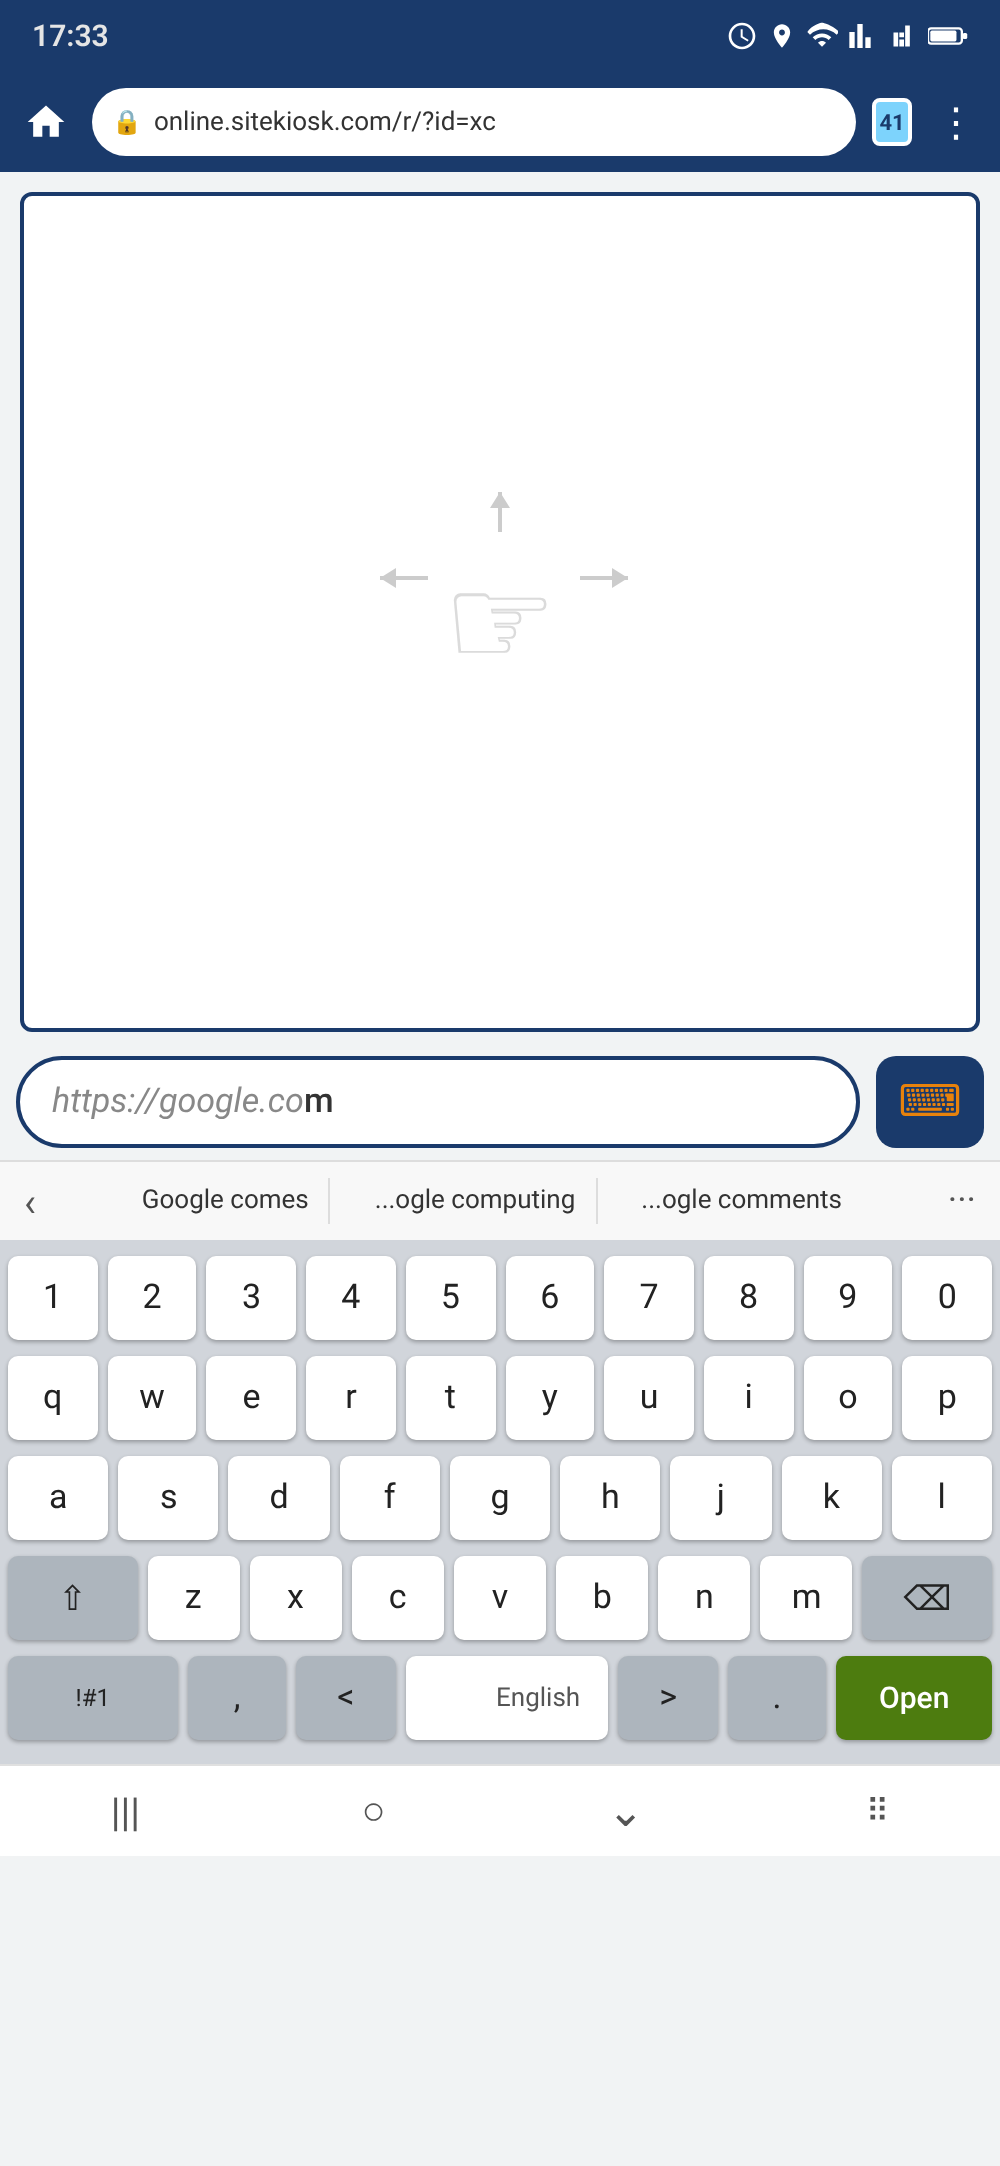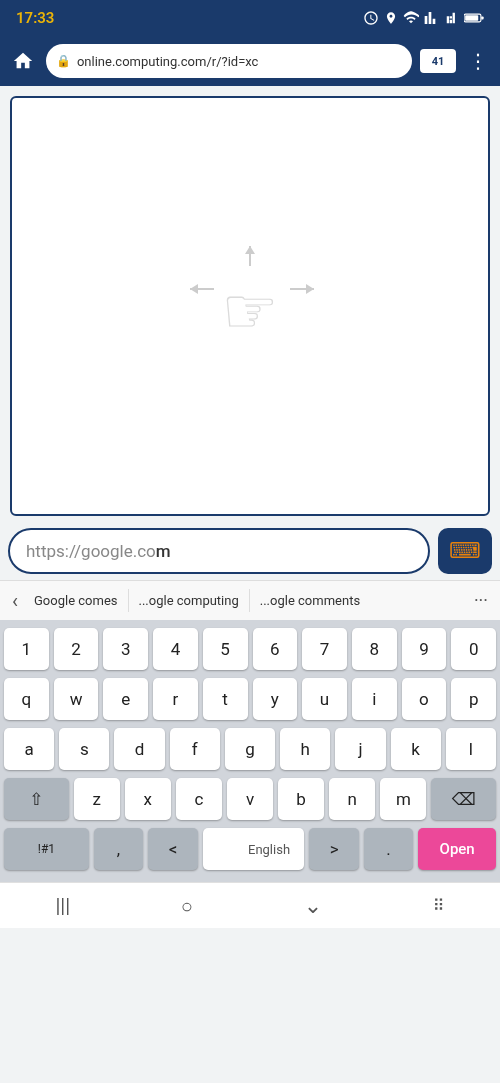--- a/index.html
+++ b/index.html
@@ -8,21 +8,21 @@
       width: 500px;
       min-height: 1083px;
       font-family: 'Roboto', Arial, sans-serif;
       background: #f1f3f4;
       overflow-x: hidden;
     }
 
     
     .status-bar {
       background: #1a3a6b;
-      color: #eab308;
+      color: #e5e5e5;
       display: flex;
       justify-content: space-between;
       align-items: center;
       padding: 6px 16px;
       height: 36px;
     }
     .status-time {
       font-size: 15px;
       font-weight: 600;
     }
@@ -68,27 +68,27 @@
       flex-shrink: 0;
     }
     .url-text {
       font-size: 13px;
       color: #333;
       white-space: nowrap;
       overflow: hidden;
       text-overflow: ellipsis;
     }
     .tab-count {
-      background: #ffffff;
+      background: #7dd3fc;
       border: 2px solid white;
       border-radius: 4px;
       color: #1a3a6b;
       font-size: 11px;
       font-weight: bold;
-      width: 36px;
+      width: 20px;
       height: 24px;
       display: flex;
       align-items: center;
       justify-content: center;
     }
     .more-btn {
       color: white;
       font-size: 20px;
       padding: 4px;
     }
@@ -211,21 +211,22 @@
       font-size: 20px;
       color: #555;
       padding: 0 6px;
       flex-shrink: 0;
     }
     .ac-suggestions {
       display: flex;
       align-items: center;
       flex: 1;
       overflow: hidden;
-      gap: 0;
+      gap: 12px;
+      justify-content: center;
     }
     .ac-suggestion {
       font-size: 13px;
       color: #333;
       padding: 4px 10px;
       white-space: nowrap;
       border-right: 1px solid #ddd;
     }
     .ac-suggestion:last-child {
       border-right: none;
@@ -277,21 +278,21 @@
     .key-wide {
       flex: 1.4;
     }
     .key-space {
       flex: 1;
       font-size: 13px;
       color: #555;
       padding-left: 31px;
     }
     .key-open {
-      background: #ec4899;
+      background: #4d7c0f;
       color: white;
       font-size: 15px;
       font-weight: 500;
       flex: 1;
     }
     .key-backspace {
       background: #adb5bd;
     }
     .key-shift {
       background: #adb5bd;
@@ -328,20 +329,21 @@
       font-size: 17px;
       background: white;
       height: 46px;
       display: flex;
       align-items: center;
       overflow: hidden;
       white-space: nowrap;
     }
     .url-display .url-prefix {
       color: #888;
+      font-style: italic;
     }
     .url-display .url-typed {
       color: #333;
       font-weight: 500;
     }
   </style>
 </head>
 <body>
 
 <div class="status-bar">
@@ -377,21 +379,21 @@
 </div>
 
 <div class="browser-chrome">
   <div class="browser-home-btn">
     <svg width="22" height="22" viewBox="0 0 24 24" fill="white">
         <path d="M10 20v-6h4v6h5v-8h3L12 3 2 12h3v8z"></path>
       </svg>
   </div>
   <div class="browser-url-bar">
     <span class="lock-icon">🔒</span>
-    <span class="url-text">online.computing.com/r/?id=xc</span>
+    <span class="url-text">online.sitekiosk.com/r/?id=xc</span>
   </div>
   <div class="tab-count">41</div>
   <div class="more-btn">⋮</div>
 </div>
 
 <div class="webpage-area">
   <div class="gesture-icon">
     <div class="gesture-arrow-up"></div>
     <div class="gesture-arrow-left"></div>
     <div class="gesture-arrow-right"></div>

